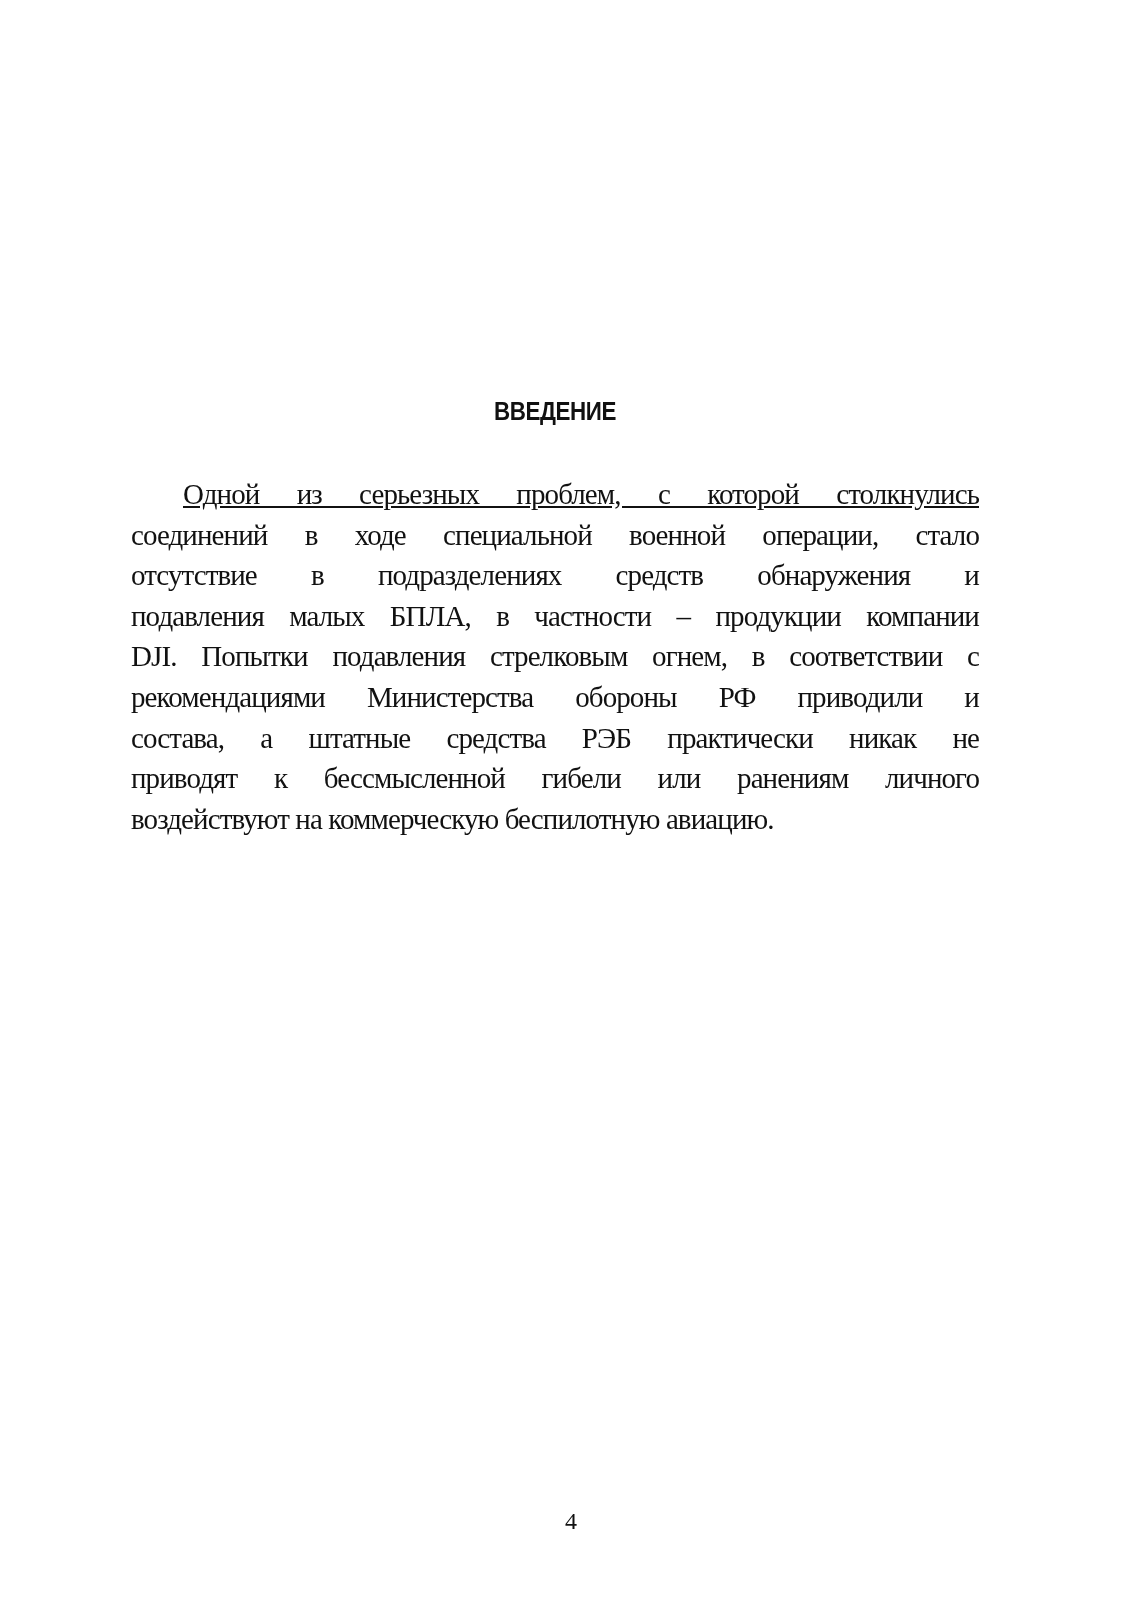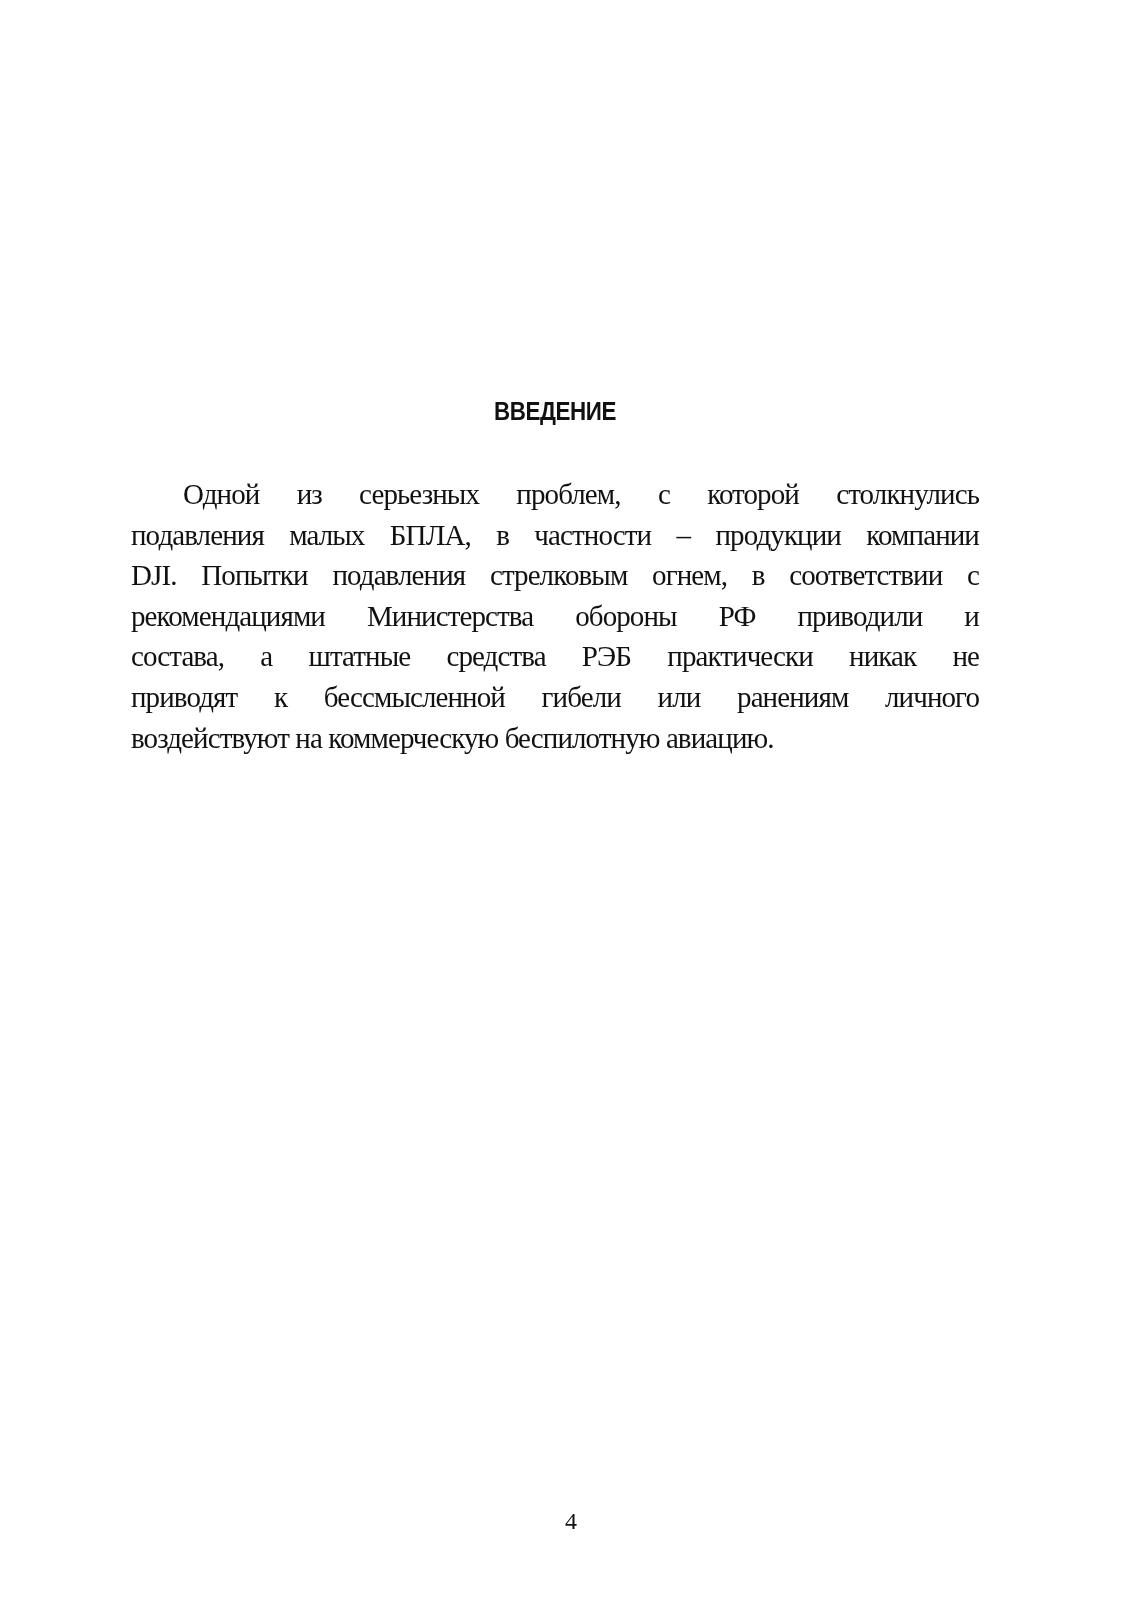--- a/index.html
+++ b/index.html
@@ -57,20 +57,21 @@
     }
     .line .inner {
       display: inline-block;
       width: 100%;
       text-align: justify;
       text-align-last: justify;
     }
     .line.indent .inner {
       padding-left: 52px;
       box-sizing: border-box;
+      text-decoration: underline;
     }
     .line.last .inner {
       text-align: center;
       text-align-last: left;
       letter-spacing: -0.9px;
     }
     .tight { letter-spacing: -0.9px; }
     .page-number {
       position: absolute;
       top: 1508px;
@@ -83,20 +84,22 @@
     }
   </style>
 </head>
 <body>
 
 <div class="page">
   <h1 class="title">ВВЕДЕНИЕ</h1>
 
   <div class="body-text">
     <div class="line indent"><span class="inner tight">Одной из серьезных проблем, с которой столкнулись</span></div>
+    <div class="line"><span class="inner tight">соединений в ходе специальной военной операции, стало</span></div>
+    <div class="line"><span class="inner tight">отсутствие в подразделениях средств обнаружения и</span></div>
     <div class="line"><span class="inner tight">подавления малых БПЛА, в частности – продукции компании</span></div>
     <div class="line"><span class="inner tight">DJI. Попытки подавления стрелковым огнем, в соответствии с</span></div>
     <div class="line"><span class="inner tight">рекомендациями Министерства обороны РФ приводили и</span></div>
     <div class="line"><span class="inner tight">состава, а штатные средства РЭБ практически никак не</span></div>
     <div class="line"><span class="inner tight">приводят к бессмысленной гибели или ранениям личного</span></div>
     <div class="line last"><span class="inner">воздействуют на коммерческую беспилотную авиацию.</span></div>
   </div>
 
   <div class="page-number">4</div>
 </div>

